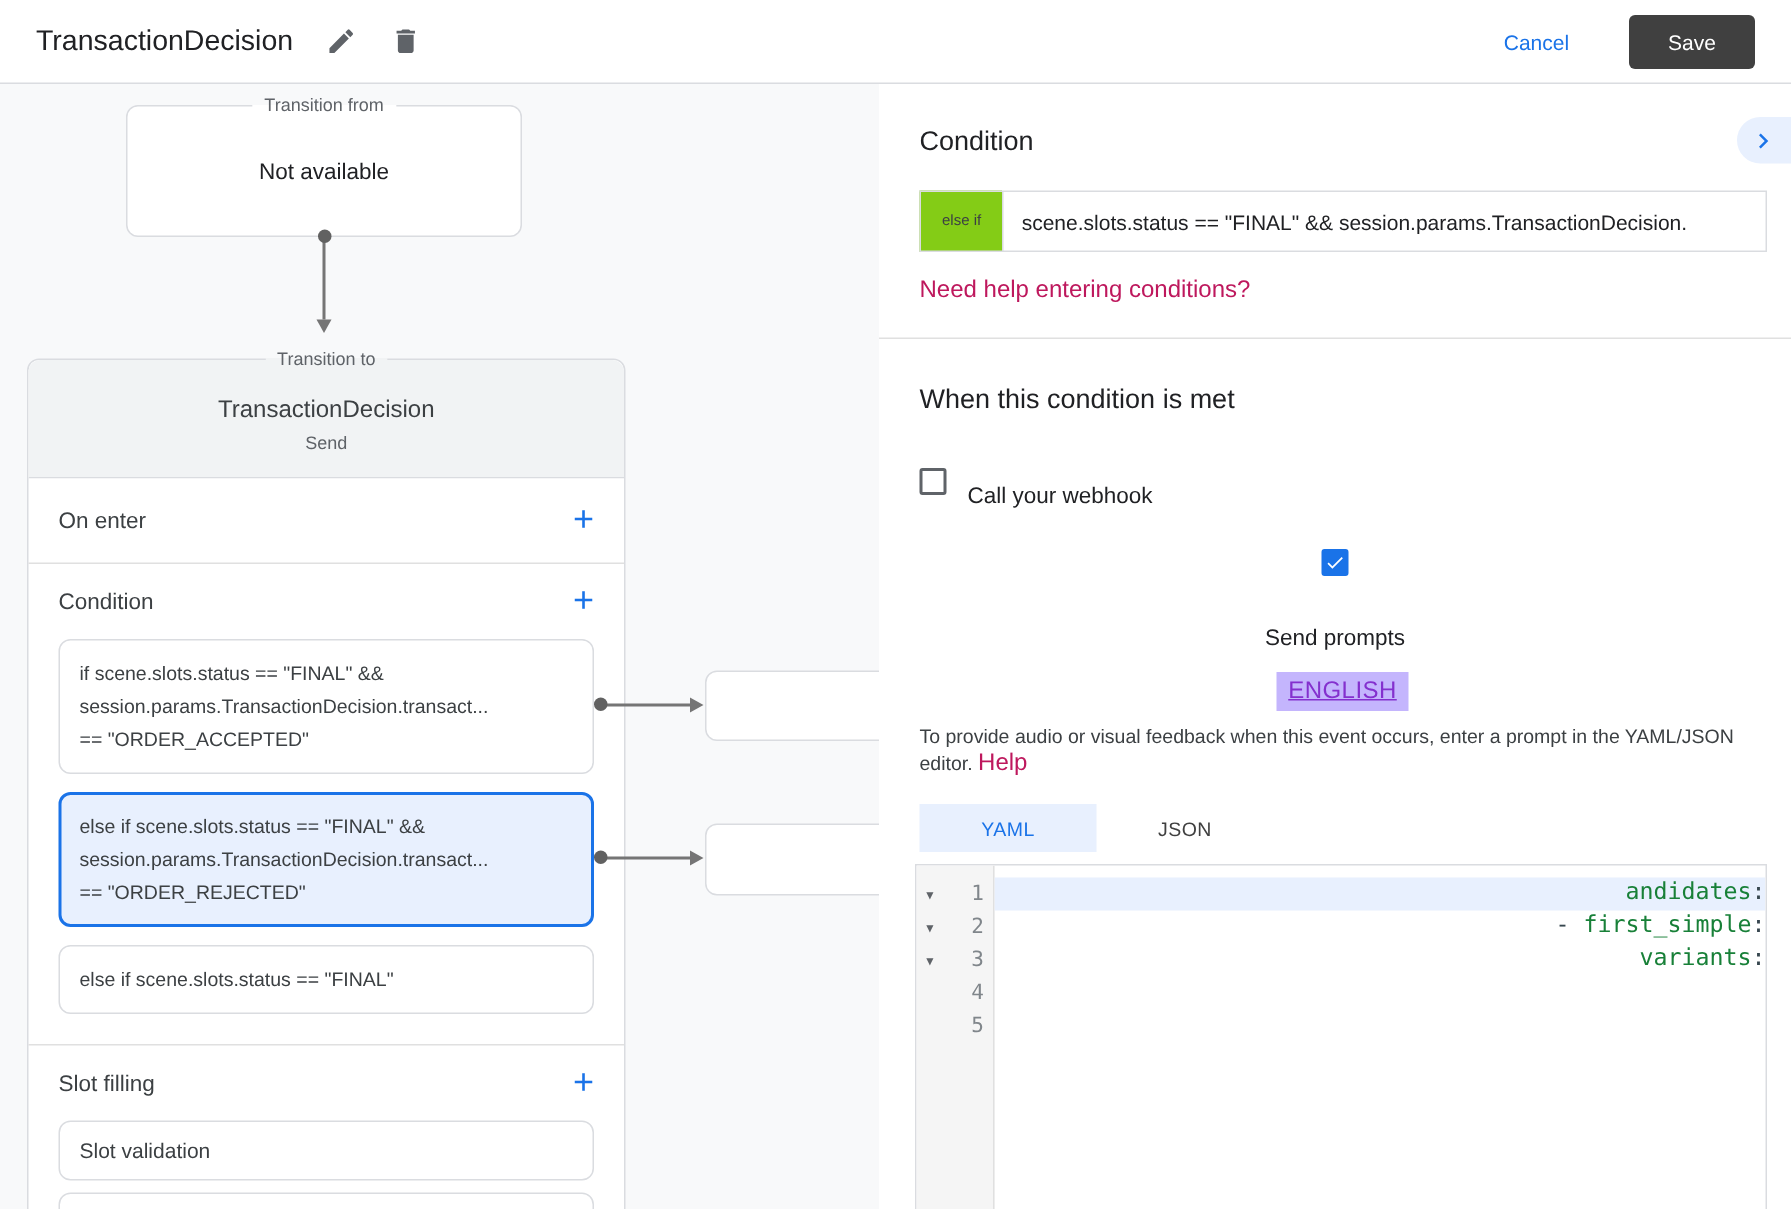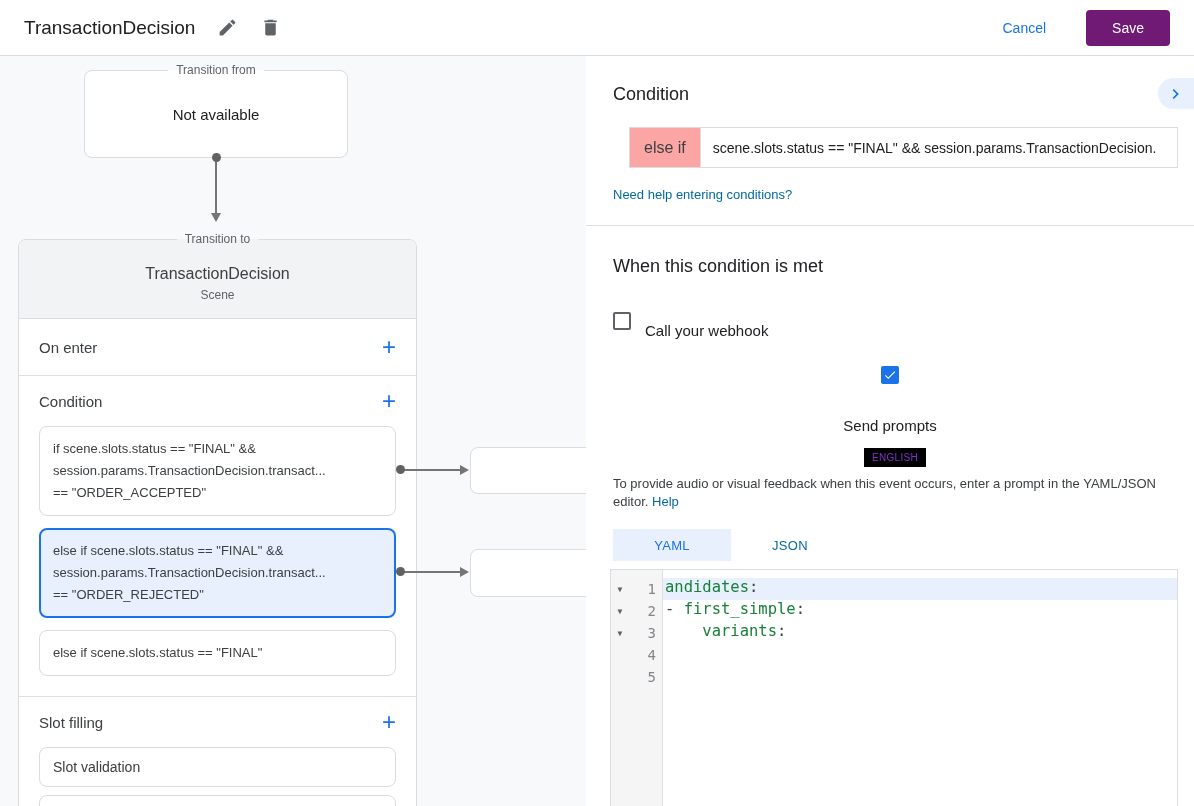--- a/index.html
+++ b/index.html
@@ -7,21 +7,21 @@
     font-family:"Liberation Sans","DejaVu Sans",sans-serif;}
 
   
   .topbar{position:absolute;top:0;left:0;right:0;height:56px;background:#fff;
     border-bottom:1px solid #dadce0;display:flex;align-items:center;padding:0 24px;z-index:6;}
   .topbar .title{font-size:19px;color:#202124;}
   .icon-btn{border:none;background:none;margin-left:22px;cursor:pointer;display:flex;align-items:center;}
   .icon-btn svg{width:21px;height:21px;fill:#5f6368;}
   .topbar-right{margin-left:auto;display:flex;align-items:center;}
   .cancel{color:#1a73e8;font-size:14px;font-weight:500;background:none;border:none;margin-right:40px;cursor:pointer;}
-  .save{background:#701a75;color:#fff;font-size:14px;font-weight:500;border:none;border-radius:4px;
+  .save{background:#404040;color:#fff;font-size:14px;font-weight:500;border:none;border-radius:4px;
     height:36px;padding:0 26px;cursor:pointer;}
 
   
   .canvas{position:absolute;top:56px;left:0;width:586px;height:750px;background:#f8f9fa;overflow:hidden;}
   .node-legend{position:absolute;top:-8px;left:50%;transform:translateX(-50%);
     font-size:12px;color:#5f6368;padding:0 8px;white-space:nowrap;}
   .from-box{position:absolute;left:84px;top:14px;width:264px;height:88px;background:#fff;
     border:1px solid #dadce0;border-radius:8px;}
   .from-box .node-legend{background:linear-gradient(#f8f9fa 50%,#fff 50%);}
   .from-box .node-value{height:100%;display:flex;align-items:center;justify-content:center;
@@ -58,50 +58,50 @@
     width:130px;height:47px;}
 
   
   .panel{position:absolute;top:56px;left:586px;right:0;bottom:0;background:#fff;z-index:4;}
   .panel h2{font-size:18px;font-weight:400;color:#202124;}
   .cond-head{margin:28px 27px 0;}
   .collapse-btn{position:absolute;top:22px;right:0;width:36px;height:31px;background:#e8f0fe;border:none;
     border-radius:16px 0 0 16px;display:flex;align-items:center;justify-content:center;cursor:pointer;}
   .collapse-btn svg{width:20px;height:20px;fill:#1a73e8;}
   .cond-row{display:flex;margin:22px 16px 0 27px;height:41px;}
-  .cond-prefix{display:flex;align-items:center;padding:0 14px;background:#fca5a5;
-    border:1px solid #dadce0;border-right:none;font-size:16px;color:#3c4043;margin-left:16px;}
+  .cond-prefix{display:flex;align-items:center;padding:0 14px;background:#84cc16;
+    border:1px solid #dadce0;border-right:none;font-size:10px;color:#3c4043;}
   .cond-input{flex:1;border:1px solid #dadce0;font-size:14px;color:#202124;padding:0 12px;
     outline:none;font-family:inherit;background:#fff;}
-  .link{color:#0369a1;font-size:13px;text-decoration:none;cursor:pointer;}
+  .link{color:#be185d;font-size:16px;text-decoration:none;cursor:pointer;}
   .help-row{margin:17px 27px 0;}
   .panel-divider{margin-top:22px;border-top:1px solid #e0e0e0;}
   .met-head{margin:30px 27px 0;}
   .check-row{display:flex;align-items:center;margin:26px 27px 0;gap:14px;}
   .check-row.second{margin-top:27px;flex-direction:column;}
   .checkbox{width:18px;height:18px;border:2px solid #5f6368;border-radius:2px;background:#fff;
     flex:none;cursor:pointer;}
   .checkbox.checked{background:#1a73e8;border-color:#1a73e8;display:flex;align-items:center;justify-content:center;}
   .checkbox.checked svg{width:14px;height:14px;fill:#fff;}
   .check-label{font-size:15px;font-weight:400;color:#202124;margin-top:19px;}
-  .badge{margin-left:10px;background:#000000;color:#8430ce;font-size:10px;font-weight:500;
-    padding:4px 8px;letter-spacing:.3px;}
+  .badge{margin-left:10px;background:#c4b5fd;color:#8430ce;font-size:16px;font-weight:500;
+    padding:4px 8px;letter-spacing:.3px;text-decoration:underline;}
   .desc{margin:8px 34px 0 27px;font-size:13px;color:#3c4043;line-height:18px;max-width:560px;}
   .tabs{display:flex;margin:18px 0 0 27px;}
   .tab{width:118px;height:32px;display:flex;align-items:center;justify-content:center;font-size:13px;
-    font-weight:500;color:#0369a1;letter-spacing:.3px;cursor:pointer;}
+    font-weight:500;color:#404040;letter-spacing:.3px;cursor:pointer;}
   .tab.active{background:#e8f0fe;color:#1a73e8;}
   .editor{margin:8px 16px 0 24px;border:1px solid #dadce0;height:334px;display:flex;
     font-family:"DejaVu Sans Mono","Liberation Mono",monospace;font-size:15.5px;overflow:hidden;}
   .gutter{width:52px;background:#f5f5f5;border-right:1px solid #e0e0e0;padding-top:8px;flex:none;}
   .gutter-row{height:22px;display:flex;align-items:center;}
   .fold{width:18px;text-align:center;color:#5f6368;font-size:8px;cursor:pointer;}
   .lnum{flex:1;text-align:right;padding-right:6px;color:#80868b;font-size:14px;}
   .code{flex:1;padding-top:8px;overflow:hidden;cursor:text;}
-  .code-row{height:22px;white-space:pre;padding-left:2px;}
+  .code-row{height:22px;white-space:pre;padding-left:2px;text-align:right;}
   .code-row.hl{background:#e8f0fe;}
   .tok-key{color:#188038}
   .tok-plain{color:#37474f}
   .tok-text{color:#202124}
   .tok-string{color:#c5221f}
 </style>
 </head>
 <body>
 
 <div class="topbar">
@@ -130,21 +130,21 @@
   </div>
 
   <div class="conn-dot" style="left:212px;top:97px;"></div>
   <div class="conn-vline" style="left:215px;top:105px;height:52px;"></div>
   <div class="arrow-down" style="left:211px;top:157px;"></div>
 
   <div class="scene-card">
     <span class="node-legend">Transition to</span>
     <div class="card-header">
       <div class="card-title">TransactionDecision</div>
-      <div class="card-sub">Scene</div>
+      <div class="card-sub">Send</div>
     </div>
 
     <div class="section-row">
       <span class="section-label">On enter</span>
       <button class="plus">+</button>
     </div>
     <div class="divider"></div>
 
     <div class="section-row short">
       <span class="section-label">Condition</span>

